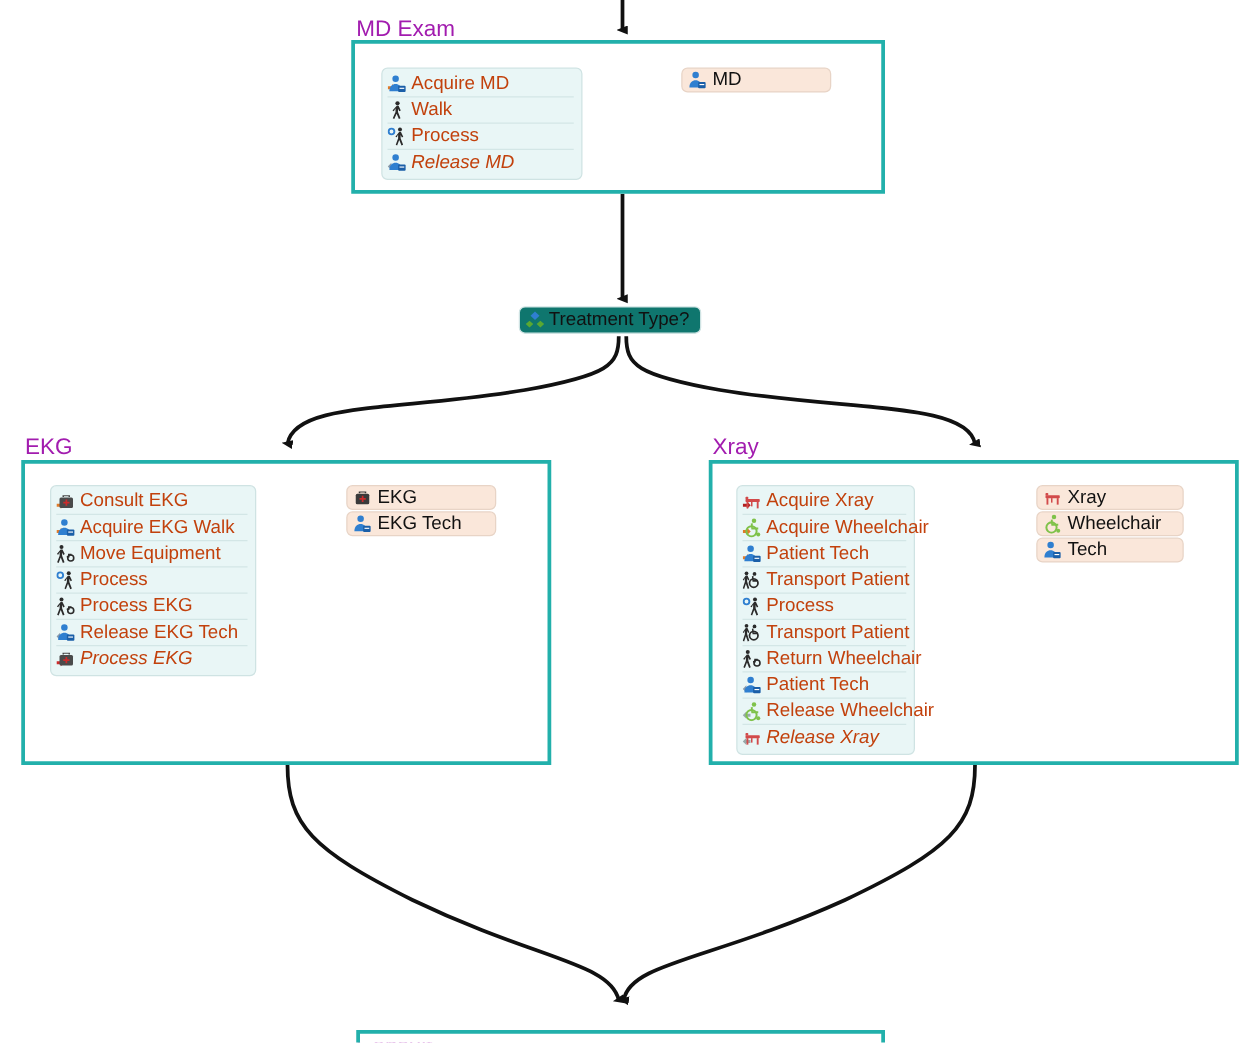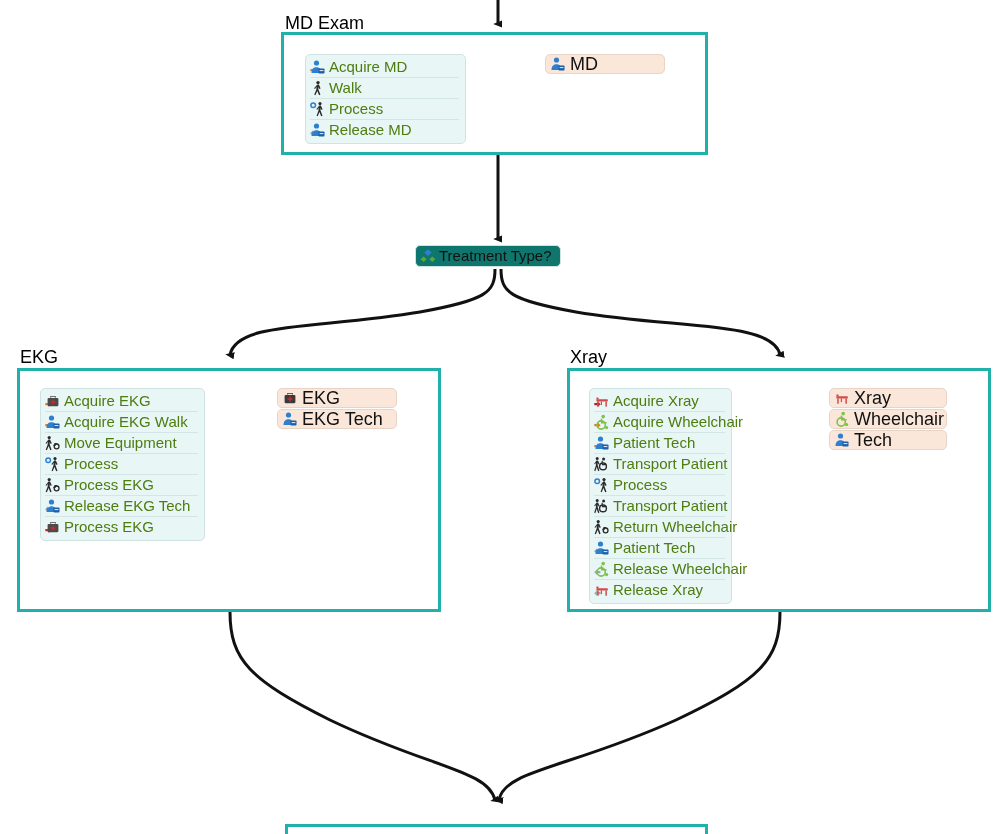--- a/index.html
+++ b/index.html
@@ -6,41 +6,41 @@
   body{
     width:1008px;height:834px;position:relative;overflow:hidden;
     font-family:"Liberation Sans","DejaVu Sans",sans-serif;
     color:#1a1a1a;
   }
   #canvas{position:absolute;left:0;top:0;width:1008px;height:834px;}
   svg.edges{position:absolute;left:0;top:0;width:1008px;height:834px;pointer-events:none;}
 
   
   .group{position:absolute;border:3px solid #22b0ab;background:#ffffff;box-sizing:border-box;}
-  .group-label{position:absolute;font-size:18px;line-height:18px;color:#000000;white-space:nowrap;}
+  .group-label{position:absolute;font-size:18px;line-height:18px;color:#a21caf;white-space:nowrap;}
 
   
   .activity-list{
     position:absolute;background:#e9f6f6;border:1px solid #cfe3e3;border-radius:5px;
     padding:2px 6px 3px 4px;box-sizing:border-box;
   }
   .activity{
     display:flex;align-items:center;height:20px;
     border-bottom:1px solid #d3e6e6;
-    font-size:15px;line-height:20px;white-space:nowrap;color:#4d7c0f;
+    font-size:15px;line-height:20px;white-space:nowrap;color:#c2410c;
   }
-  .activity:last-child{border-bottom:none;}
+  .activity:last-child{border-bottom:none;font-style:italic;}
   .activity .lbl{padding-left:3px;}
 
   
   .res-stack{position:absolute;}
   .resource{
     display:flex;align-items:center;height:20px;
     background:#fae7da;border:1px solid #e8d4c6;border-radius:5px;
-    font-size:18px;line-height:20px;white-space:nowrap;color:#111;
+    font-size:15px;line-height:20px;white-space:nowrap;color:#111;
     padding:0 10px 0 4px;margin-bottom:1px;box-sizing:border-box;
   }
   .resource .lbl{padding-left:4px;}
 
   
   .decision{
     position:absolute;display:flex;align-items:center;
     background:#0f766e;border:1px solid #cfe3e3;border-radius:5px;
     height:22px;padding:0 8px 0 4px;box-sizing:border-box;
     font-size:15px;line-height:22px;white-space:nowrap;color:#111;
@@ -157,21 +157,21 @@
     <div class="activity">
       <span class="ico">
           <svg viewBox="0 0 16 16" xmlns="http://www.w3.org/2000/svg">
             <path d="M0.3 10 L3.6 10 L3.6 8.2 L6.6 11.2 L3.6 14 L3.6 12.3 L0.3 12.3 Z" fill="#e07b2a"></path>
             <path d="M5 3.2 L5 4.6 L6.2 4.6 L6.2 3.9 L9.8 3.9 L9.8 4.6 L11 4.6 L11 3.2 Z" fill="#4a4a4a"></path>
             <rect x="2.6" y="4.9" width="10.8" height="8.4" rx="1.2" fill="#4a4a4a"></rect>
             <rect x="7.4" y="6.6" width="1.4" height="5" fill="#cc2b2b"></rect>
             <rect x="5.6" y="8.4" width="5" height="1.4" fill="#cc2b2b"></rect>
           </svg>
         </span>
-      <span class="lbl">Acquire EKG</span>
+      <span class="lbl">Consult EKG</span>
     </div>
     <div class="activity">
       <span class="ico">
           <svg viewBox="0 0 16 16" xmlns="http://www.w3.org/2000/svg">
             <path d="M0.3 10 L3.6 10 L3.6 8.2 L6.6 11.2 L3.6 14 L3.6 12.3 L0.3 12.3 Z" fill="#e07b2a"></path>
             <circle cx="6.5" cy="4" r="2.6" fill="#2f7fd0"></circle>
             <path d="M1.5 14 C1.5 9.8 4 8.2 6.5 8.2 C9 8.2 11.5 9.8 11.5 14 Z" fill="#2f7fd0"></path>
             <rect x="8.5" y="9.5" width="6" height="5" rx="0.8" fill="#1b5fa8"></rect>
             <rect x="9.6" y="11.2" width="3.8" height="0.9" fill="#ffffff"></rect>
           </svg>

